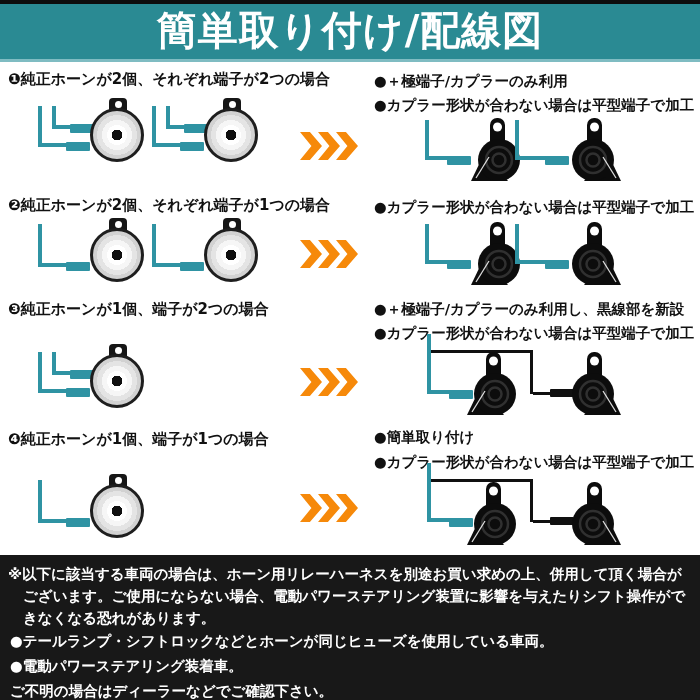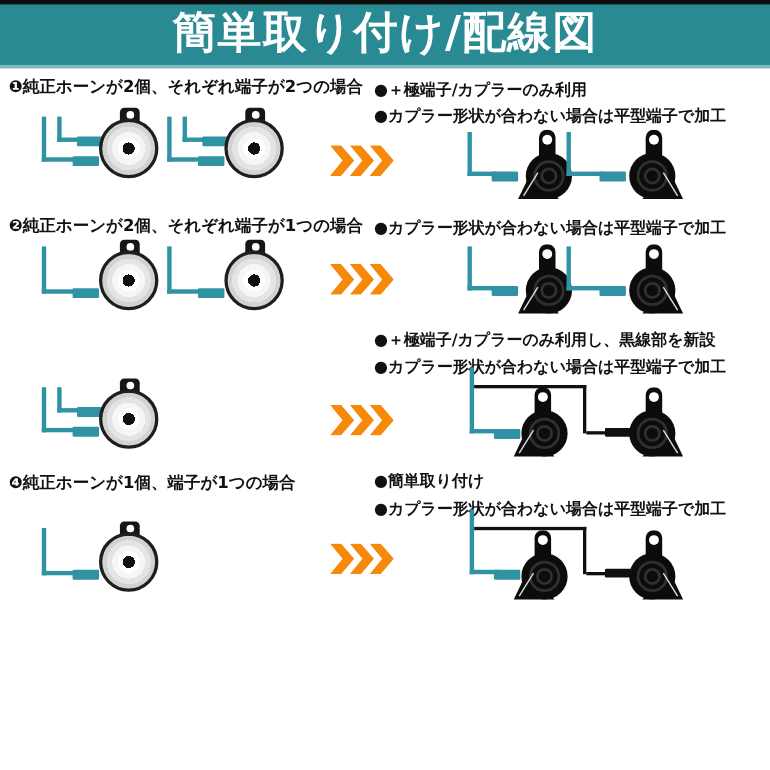--- a/index.html
+++ b/index.html
@@ -30,21 +30,21 @@
   .row { position:absolute; left:0; width:700px;padding-left:45px; }
   .row-1 { top:62px;  height:128px; }
   .row-2 { top:190px; height:102px; }
   .row-3 { top:292px; height:130px; }
   .row-4 { top:422px; height:133px; }
   .case-heading {
     position:absolute; left:8px; top:8px;
     font-size:15px; color:#111; white-space:nowrap;
   }
   .rline {
-    position:absolute; left:340px;
+    position:absolute; left:374px;
     font-size:14.5px; color:#111; white-space:nowrap;
   }
 
   
   .unit { position:absolute; width:118px; height:74px; }
   .disc-horn { position:absolute; left:52px; top:0; width:56px; height:64px; }
   .disc-bracket {
     position:absolute; left:19px; top:0; width:18px; height:14px;
     background:#161616; border-radius:4px 4px 0 0;
   }
@@ -207,20 +207,21 @@
       </svg>
 
     <div class="wire" style="left:515px; top:34px; width:34px; height:40px;"></div>
     <div class="conn" style="left:545px; top:70px;"></div>
     <svg class="snail flip" viewBox="0 0 58 64" style="left:566px; top:32px;">
         <use href="#snailhorn"></use>
       </svg>
   </div>
 
   <div class="row row-3">
+    <div class="case-heading">❸純正ホーンが1個、端子が2つの場合</div>
 
     <div class="unit" style="left:38px; top:52px;">
       <div class="wire" style="left:0; top:8px; width:32px; height:41px;"></div>
       <div class="conn" style="left:28px; top:44px;"></div>
       <div class="wire" style="left:14px; top:8px; width:22px; height:23px;"></div>
       <div class="conn" style="left:32px; top:26px;"></div>
       <div class="disc-horn">
         <div class="disc-bracket">
             <div class="hole"></div>
           </div>
@@ -283,14 +284,20 @@
     <div class="conn" style="left:449px; top:96px;"></div>
 
     <svg class="snail" viewBox="0 0 58 64" style="left:464px; top:60px;">
         <use href="#snailhorn"></use>
       </svg>
     <svg class="snail flip" viewBox="0 0 58 64" style="left:566px; top:60px;">
         <use href="#snailhorn"></use>
       </svg>
   </div>
 
+  <div class="footer">
+    <div class="note">※以下に該当する車両の場合は、ホーン用リレーハーネスを別途お買い求めの上、併用して頂く場合がございます。ご使用にならない場合、電動パワーステアリング装置に影響を与えたりシフト操作ができなくなる恐れがあります。</div>
+    <div class="fline">●テールランプ・シフトロックなどとホーンが同じヒューズを使用している車両。</div>
+    <div class="fline">●電動パワーステアリング装着車。</div>
+    <div class="fline">ご不明の場合はディーラーなどでご確認下さい。</div>
+  </div>
 
 </div>
 
 </body></html>

